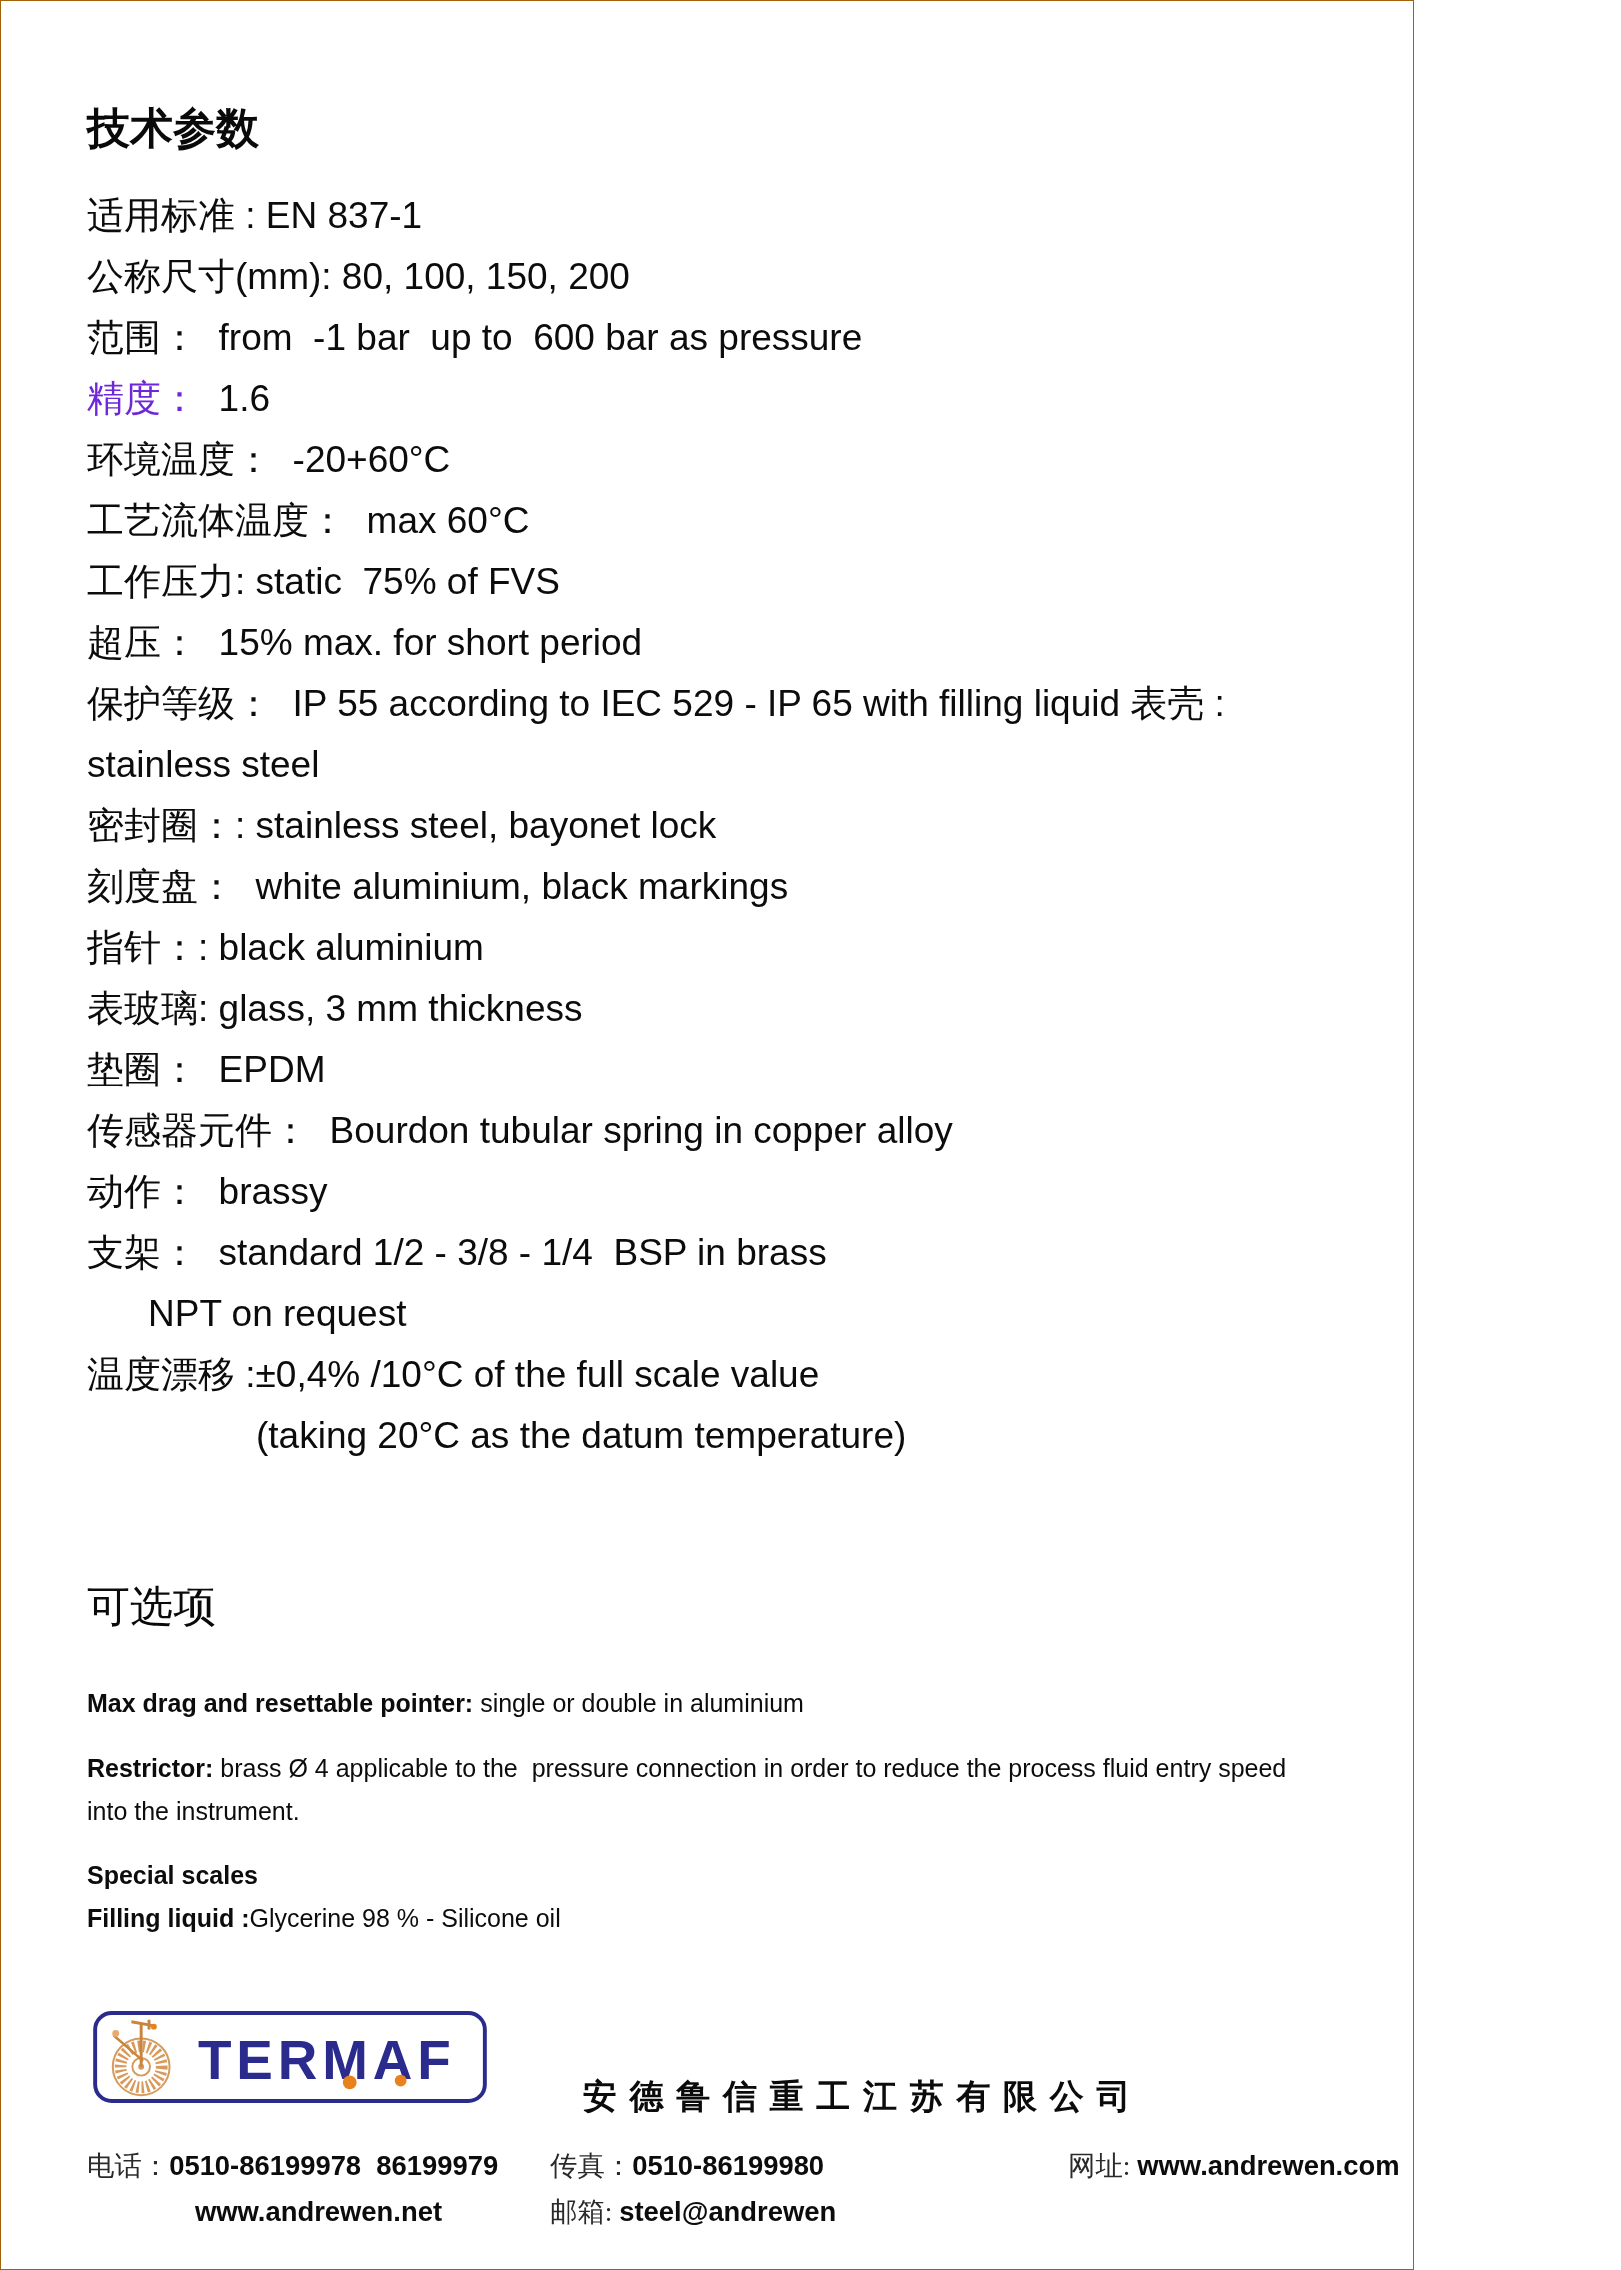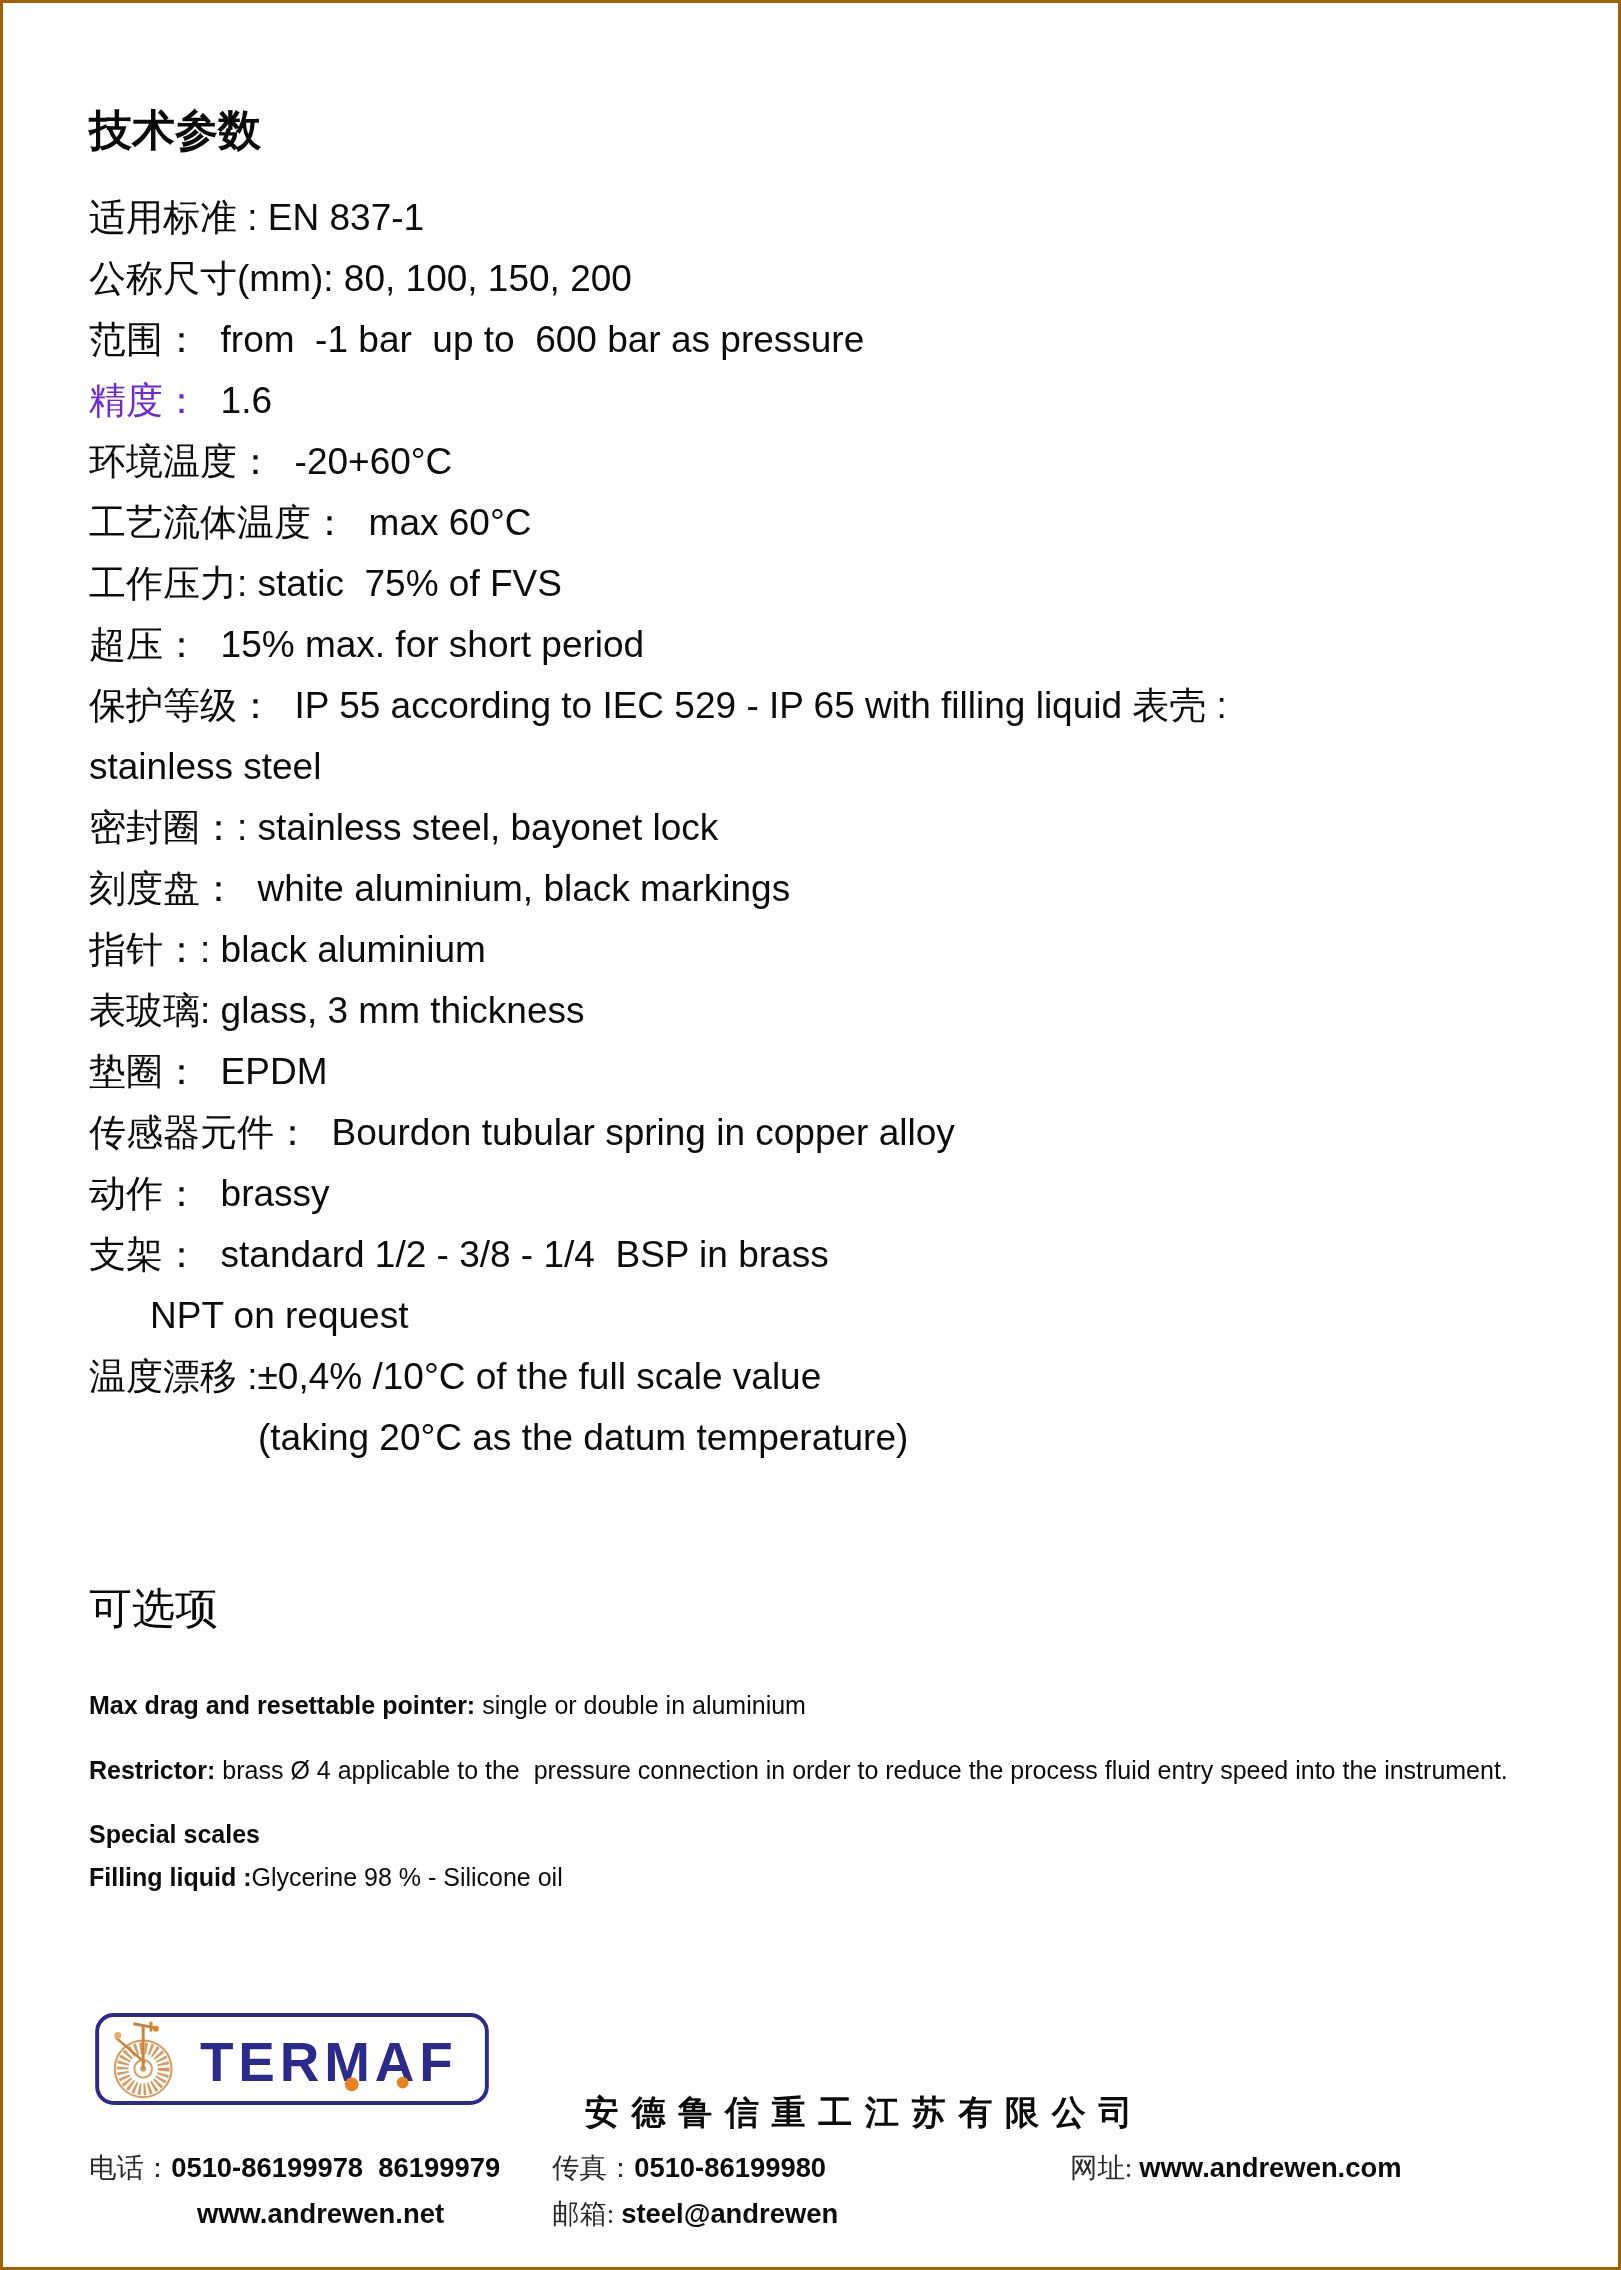--- a/index.html
+++ b/index.html
@@ -1,20 +1,20 @@
 <!DOCTYPE html>
 <html><head>
 <meta charset="utf-8">
 <style>
   html,body{margin:0;padding:0;background:#fff;}
   .page{
     position:relative;
-    width:1621px;height:2270px;
+    width:1414px;height:2270px;
     background:#ffffff;
-    border:3px solid #a16207;
+    border:1px solid #a16207;
     box-sizing:border-box;
     overflow:hidden;
     font-family:"Liberation Sans","DejaVu Sans",sans-serif;
     color:#111;
   }
   .content{padding:104px 84px 0 86px;}
   .doc-title{
     font-size:43px;line-height:47px;font-weight:600;
     margin:0 0 33px 0;color:#0a0a0a;
   }
@@ -32,21 +32,21 @@
     font-size:43px;line-height:49px;font-weight:500;
     font-family:Liberation Serif, serif;
     margin:116px 0 51px 0;color:#0a0a0a;
   }
   .opt{font-size:25px;line-height:43px;margin:0 0 21.6px 0;color:#0c0c0c;white-space:pre-wrap;}
   .opt.tight{margin:0;}
   .opt .b{font-weight:700;}
   .footer{position:absolute;left:0;top:2001px;width:1621px;}
   .logo{position:absolute;left:91px;top:7.8px;}
   .company{
-    position:absolute;left:421px;top:86px;width:882px;
+    position:absolute;left:421px;top:72px;width:882px;
     text-align:center;font-size:34px;font-weight:700;letter-spacing:12.7px;
     color:#0b0b0b;white-space:nowrap;
   }
   .contact{
     position:absolute;left:86px;top:147px;width:1460px;
     display:grid;grid-template-columns:463px 518px auto;
     grid-row-gap:11.8px;
     font-size:27.4px;line-height:33px;color:#0c0c0c;white-space:pre;
   }
   .clab{font-family:"Liberation Serif","DejaVu Serif",serif;color:#2a2a2a;}

